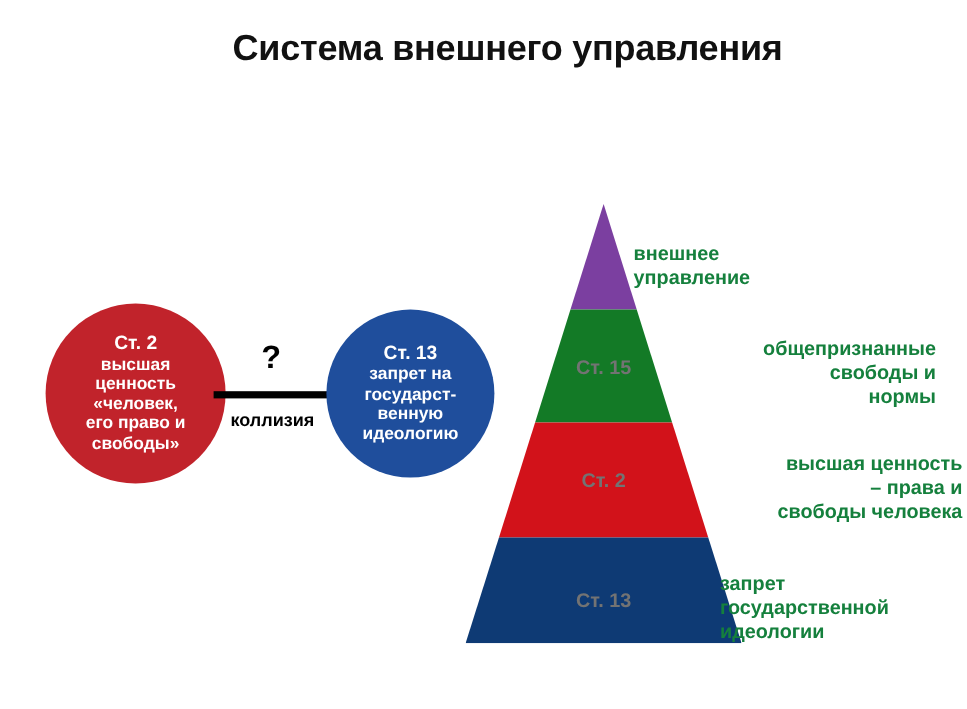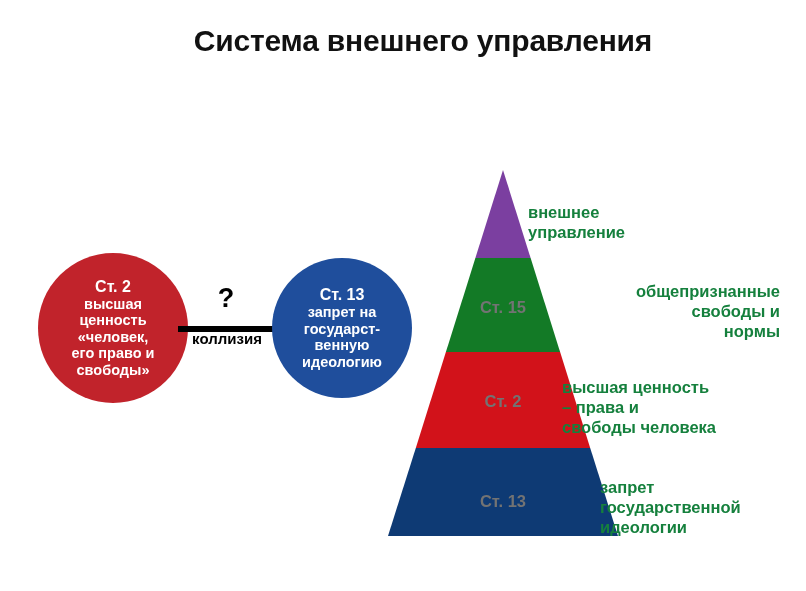--- a/index.html
+++ b/index.html
@@ -90,21 +90,21 @@
     top: 283px;
     width: 60px;
     text-align: center;
     font-weight: bold;
     font-size: 27px;
     color: #000000;
   }
   #collision-label {
     position: absolute;
     left: 170px;
-    top: 330px;
+    top: 342px;
     width: 114px;
     text-align: center;
     font-weight: bold;
     font-size: 15px;
     color: #000000;
   }
 
   
   #pyramid {
     position: absolute;
@@ -130,21 +130,21 @@
   
   .note {
     position: absolute;
     font-weight: bold;
     font-size: 16.5px;
     line-height: 1.2;
     color: #15803d;
   }
   #note-top   { left: 528px; top: 203px; width: 250px; text-align: left; }
   #note-norms { left: 528px; top: 282px; width: 252px; text-align: right; }
-  #note-value { left: 562px; top: 378px; width: 240px; text-align: left; }
+  #note-value { left: 562px; top: 378px; width: 240px; text-align: right; }
   #note-ideol { left: 600px; top: 478px; width: 200px; text-align: left; }
 </style>
 </head>
 <body>
 
 <div id="stage">
 
   <div class="title">
     <span>Система внешнего управления</span>
   </div>

